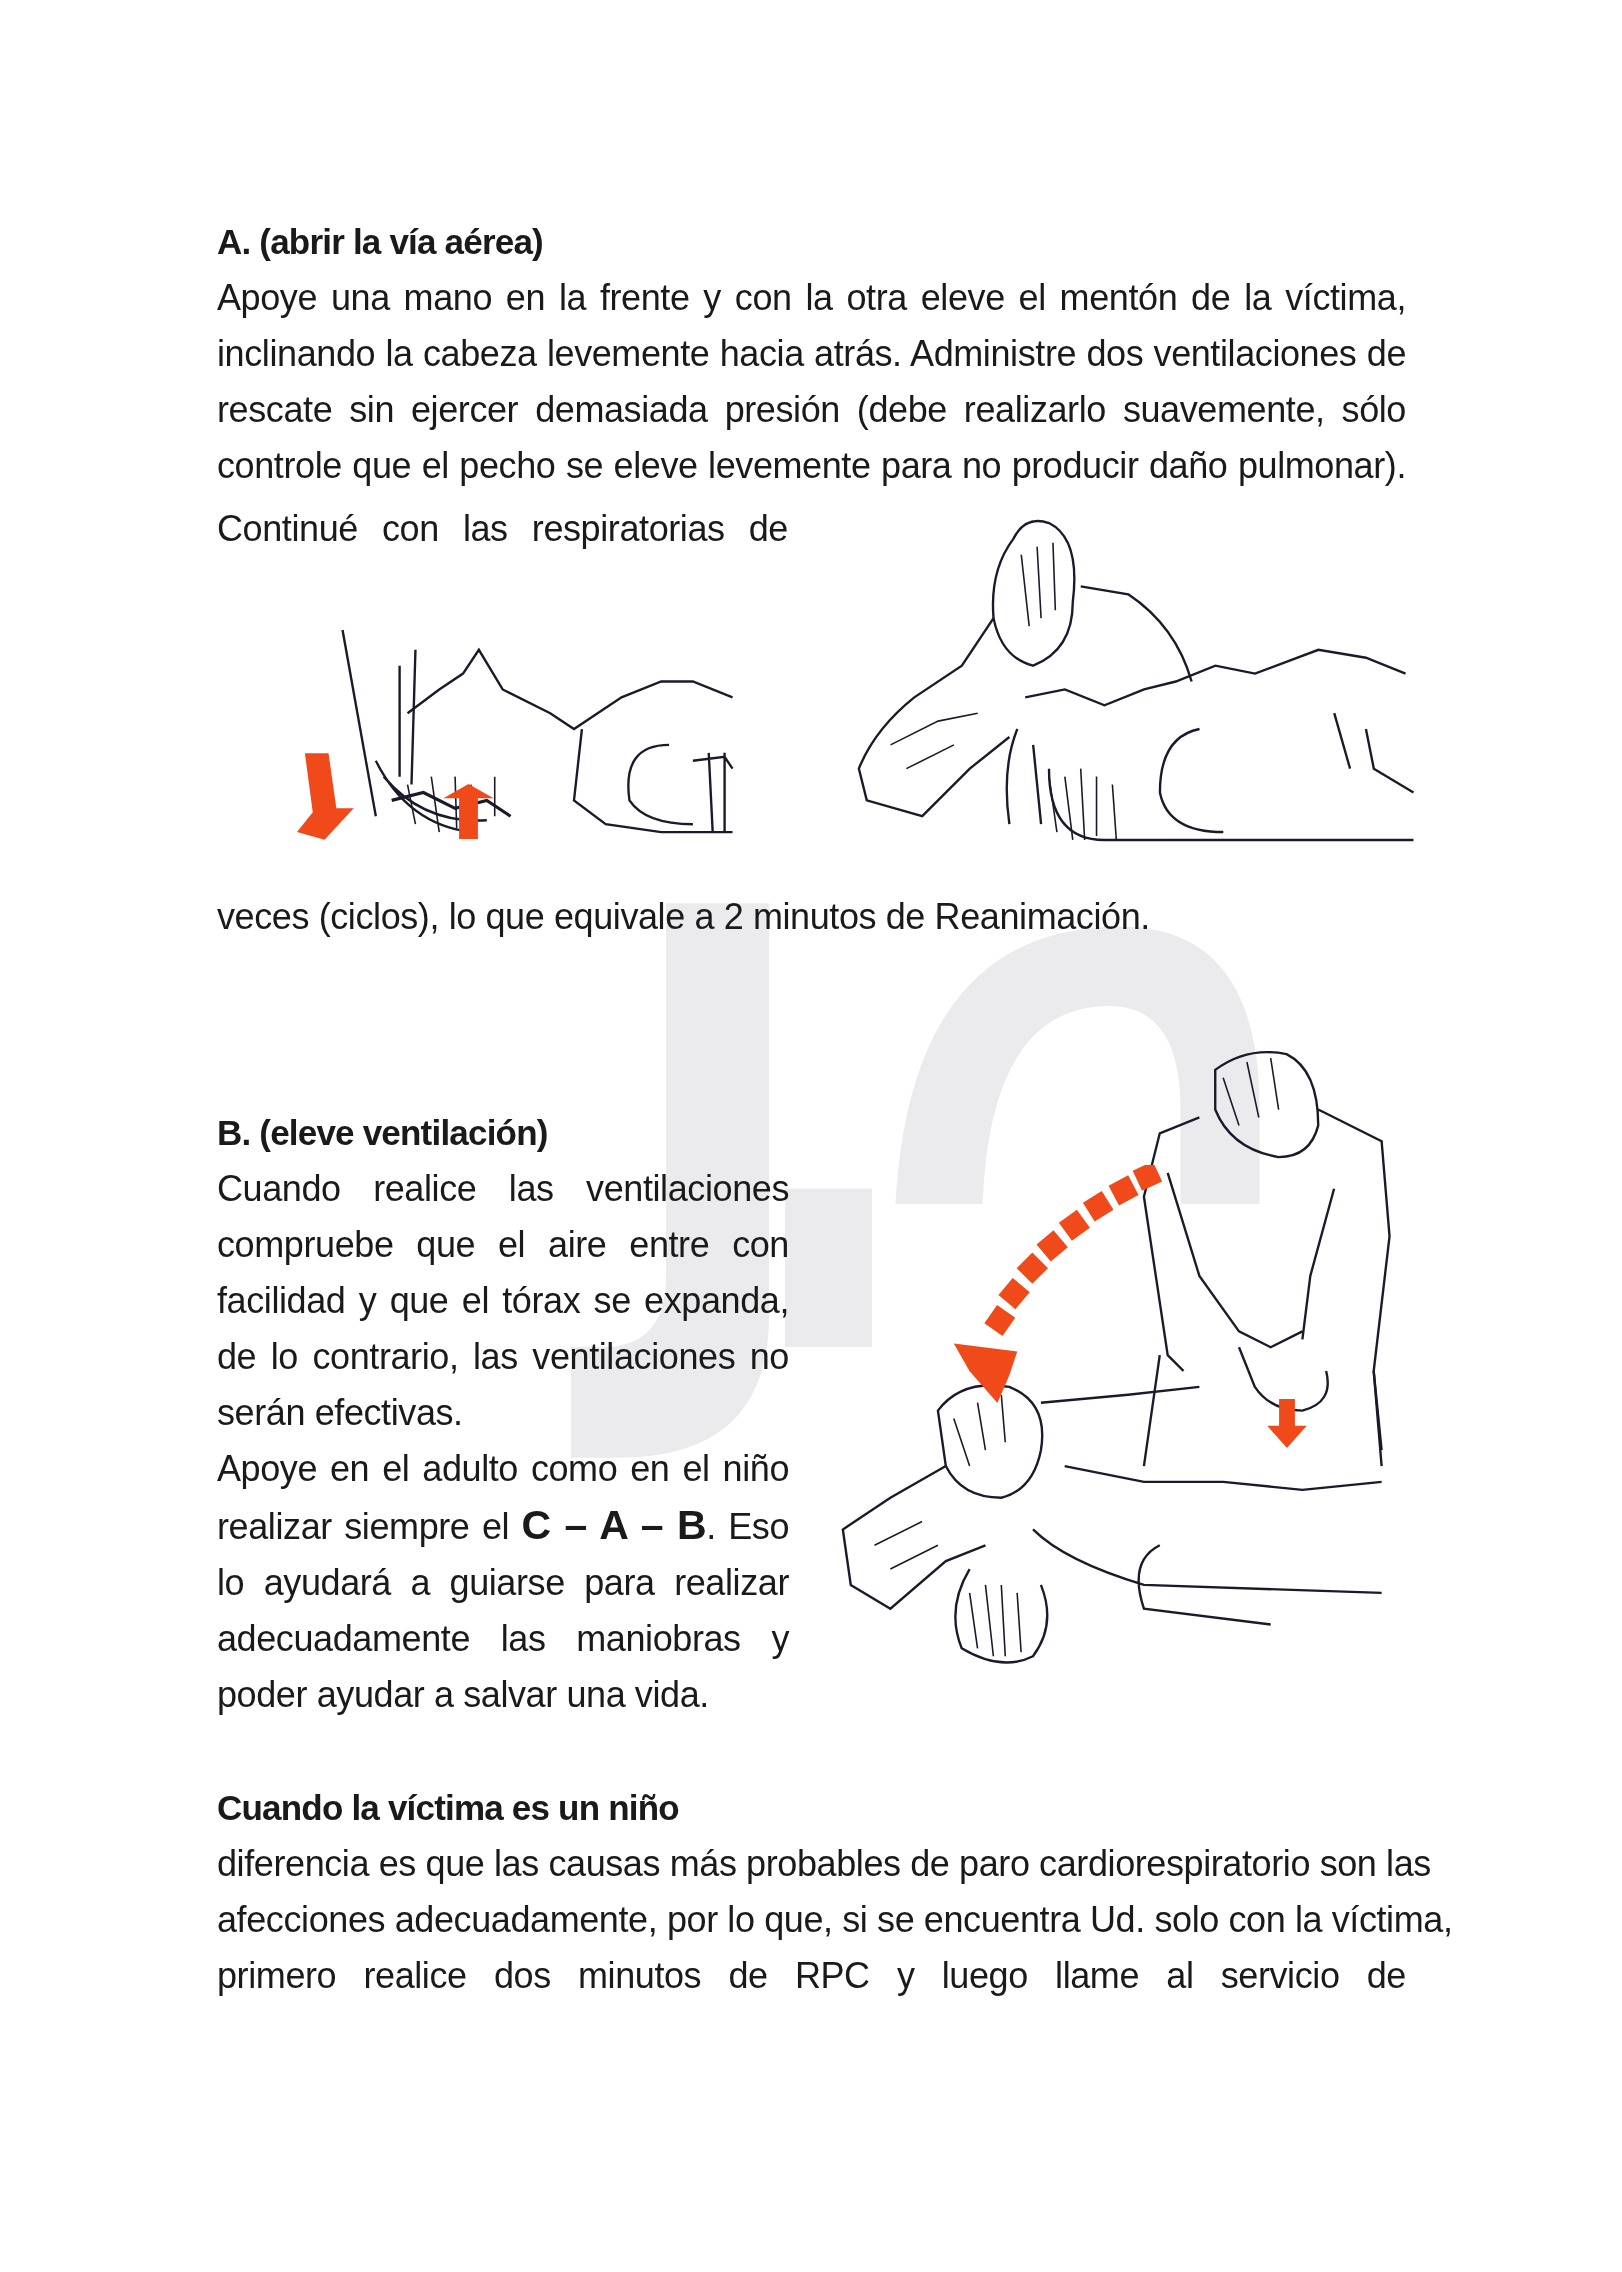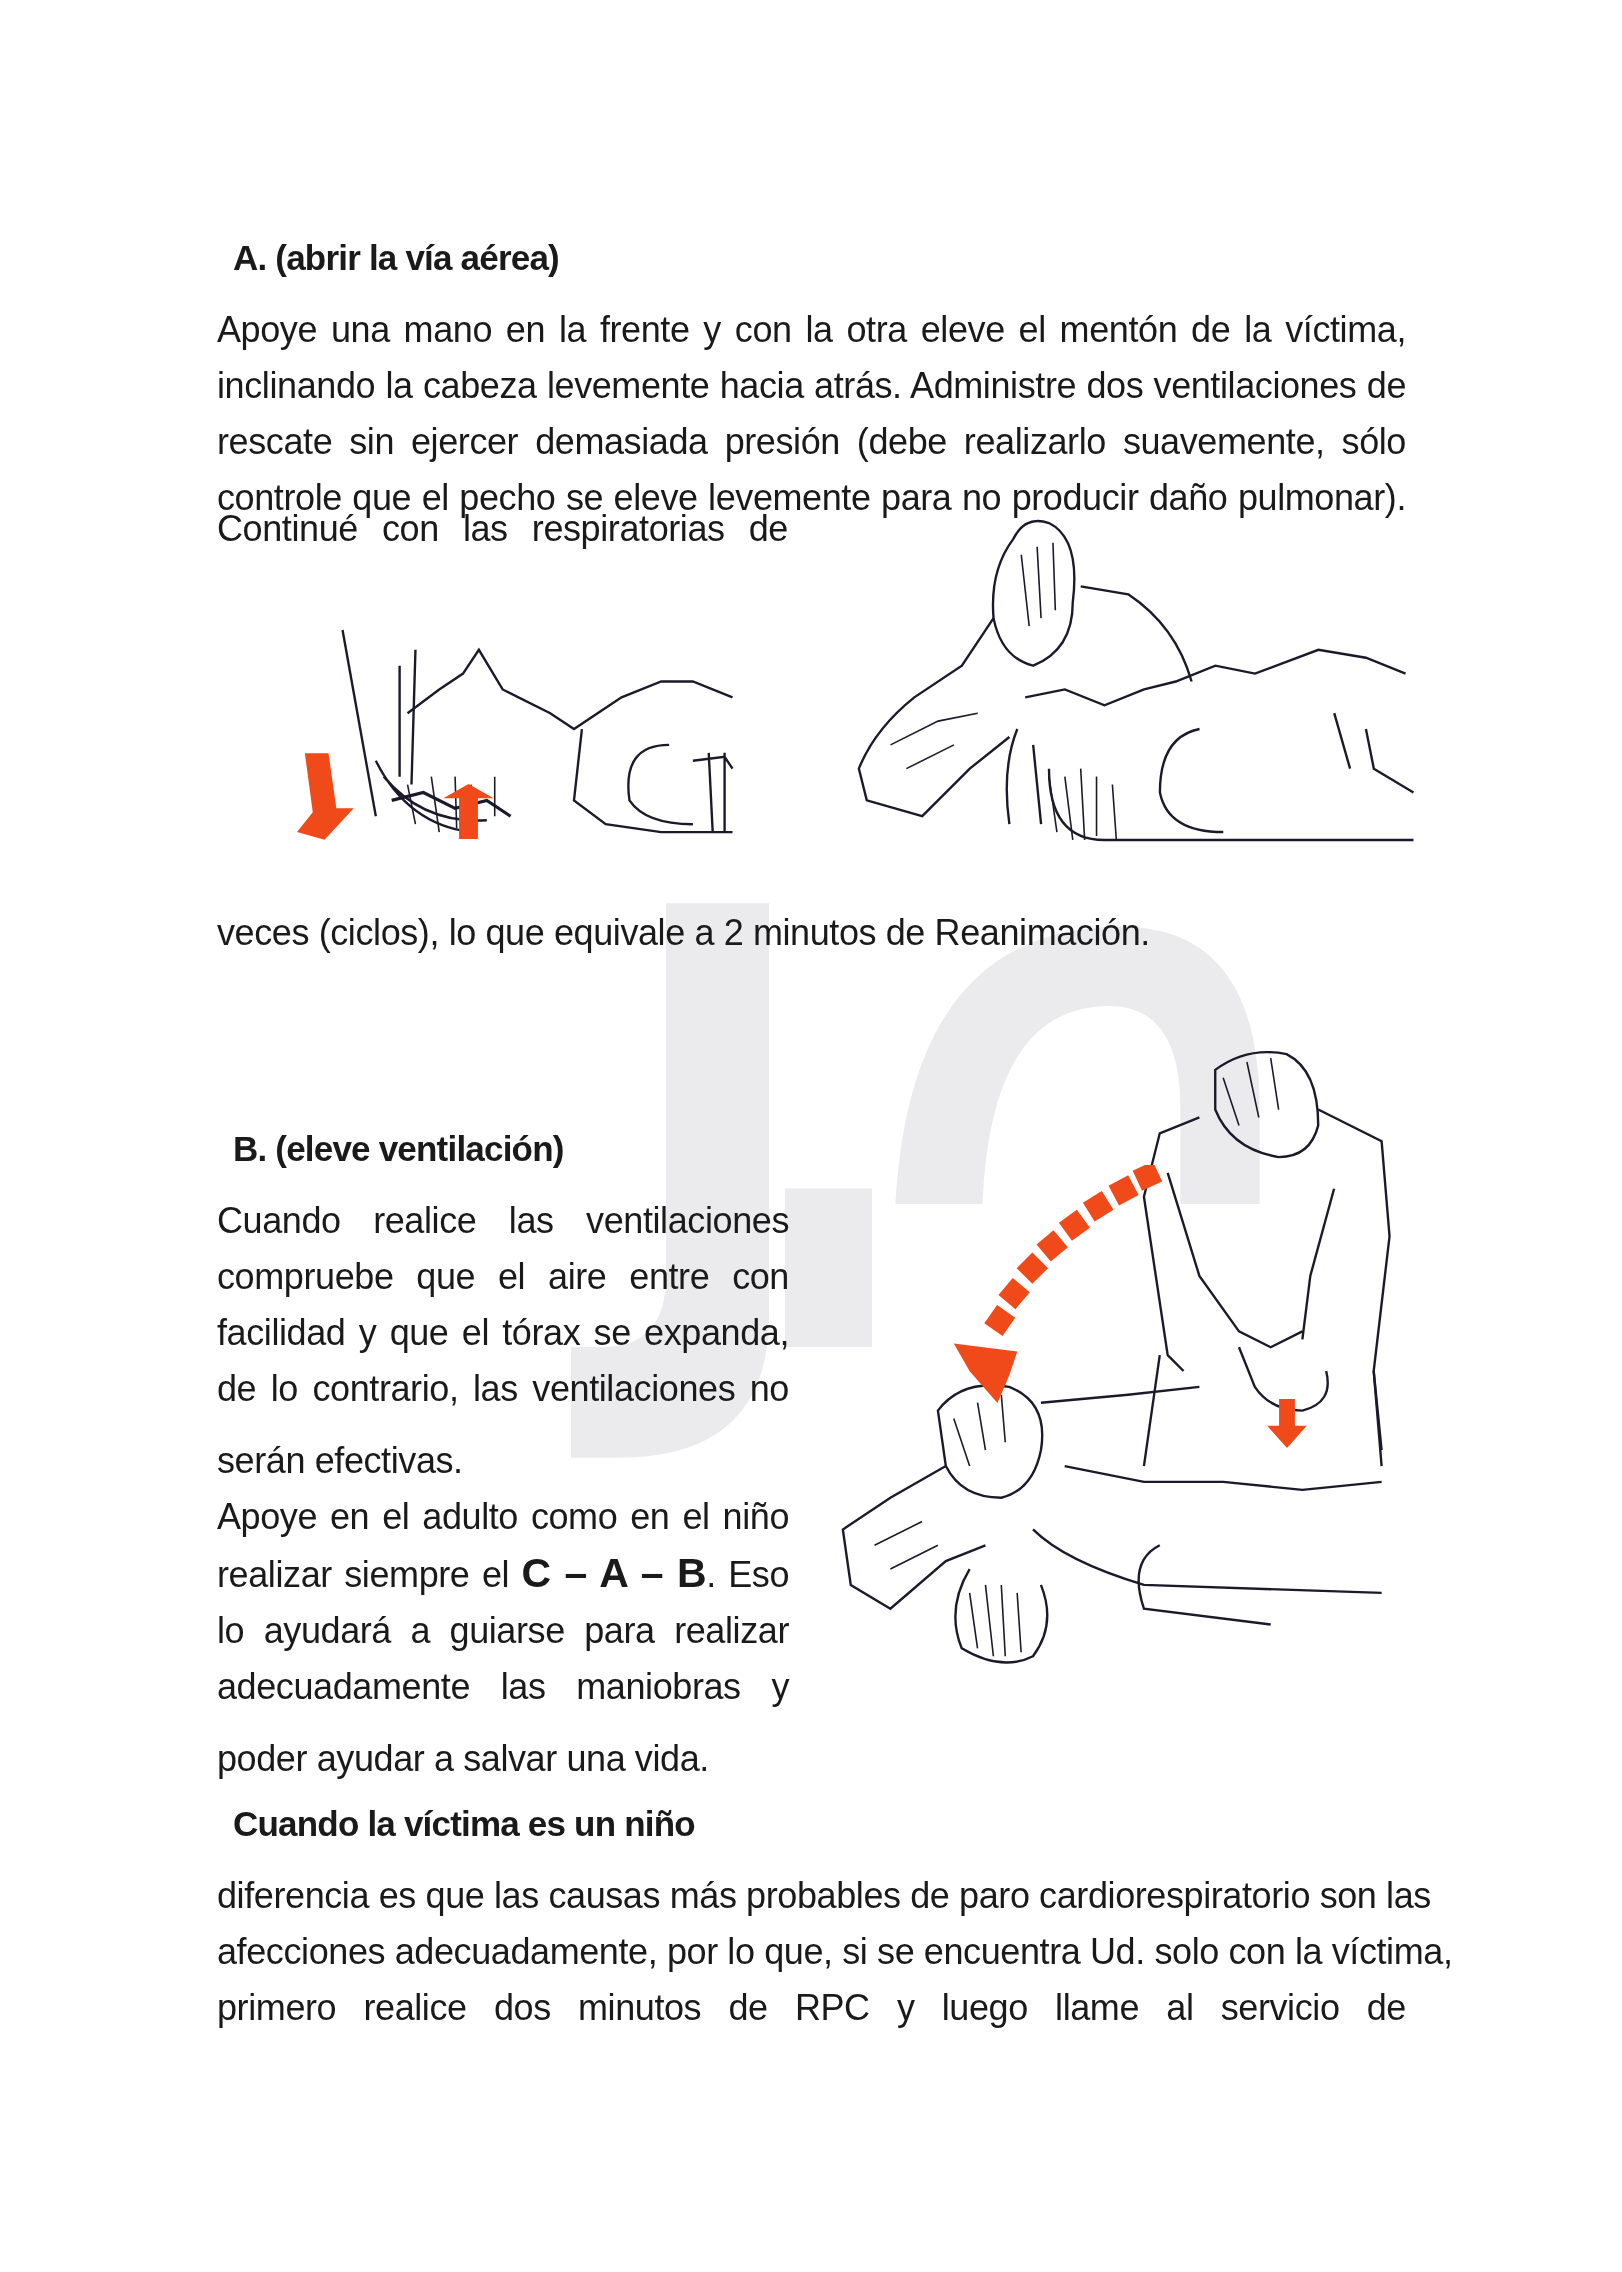--- a/index.html
+++ b/index.html
@@ -28,30 +28,30 @@
       top: 0;
       width: 1189px;
     }
     .text-block {
       position: absolute;
       font-size: 36px;
       line-height: 56px;
       letter-spacing: -0.4px;
       text-align: justify;
     }
-    .text-block p { margin: 16px; }
+    .text-block p { margin: 0; }
     .heading {
       font-weight: bold;
       font-size: 35px;
       letter-spacing: -0.8px;
       line-height: 56px;
       margin: 0;
     }
     .line { display: block; text-align: justify; text-align-last: justify; white-space: nowrap; }
-    .line.last { text-align-last: left; margin-top: 16px; }
+    .line.last { text-align-last: left; }
     .cab { font-size: 41px; font-weight: bold; }
     .figure { position: absolute; }
     svg { display: block; }
   </style>
 </head>
 <body>
 
 <svg class="watermark wm-j" viewBox="0 0 380 720">
   <path d="M120 0 L250 0 L250 520 Q250 700 60 700 L0 700 L0 560 L40 560 Q120 560 120 470 Z" fill="#ebebed"></path>
   <rect x="270" y="360" width="110" height="200" fill="#ebebed"></rect>

